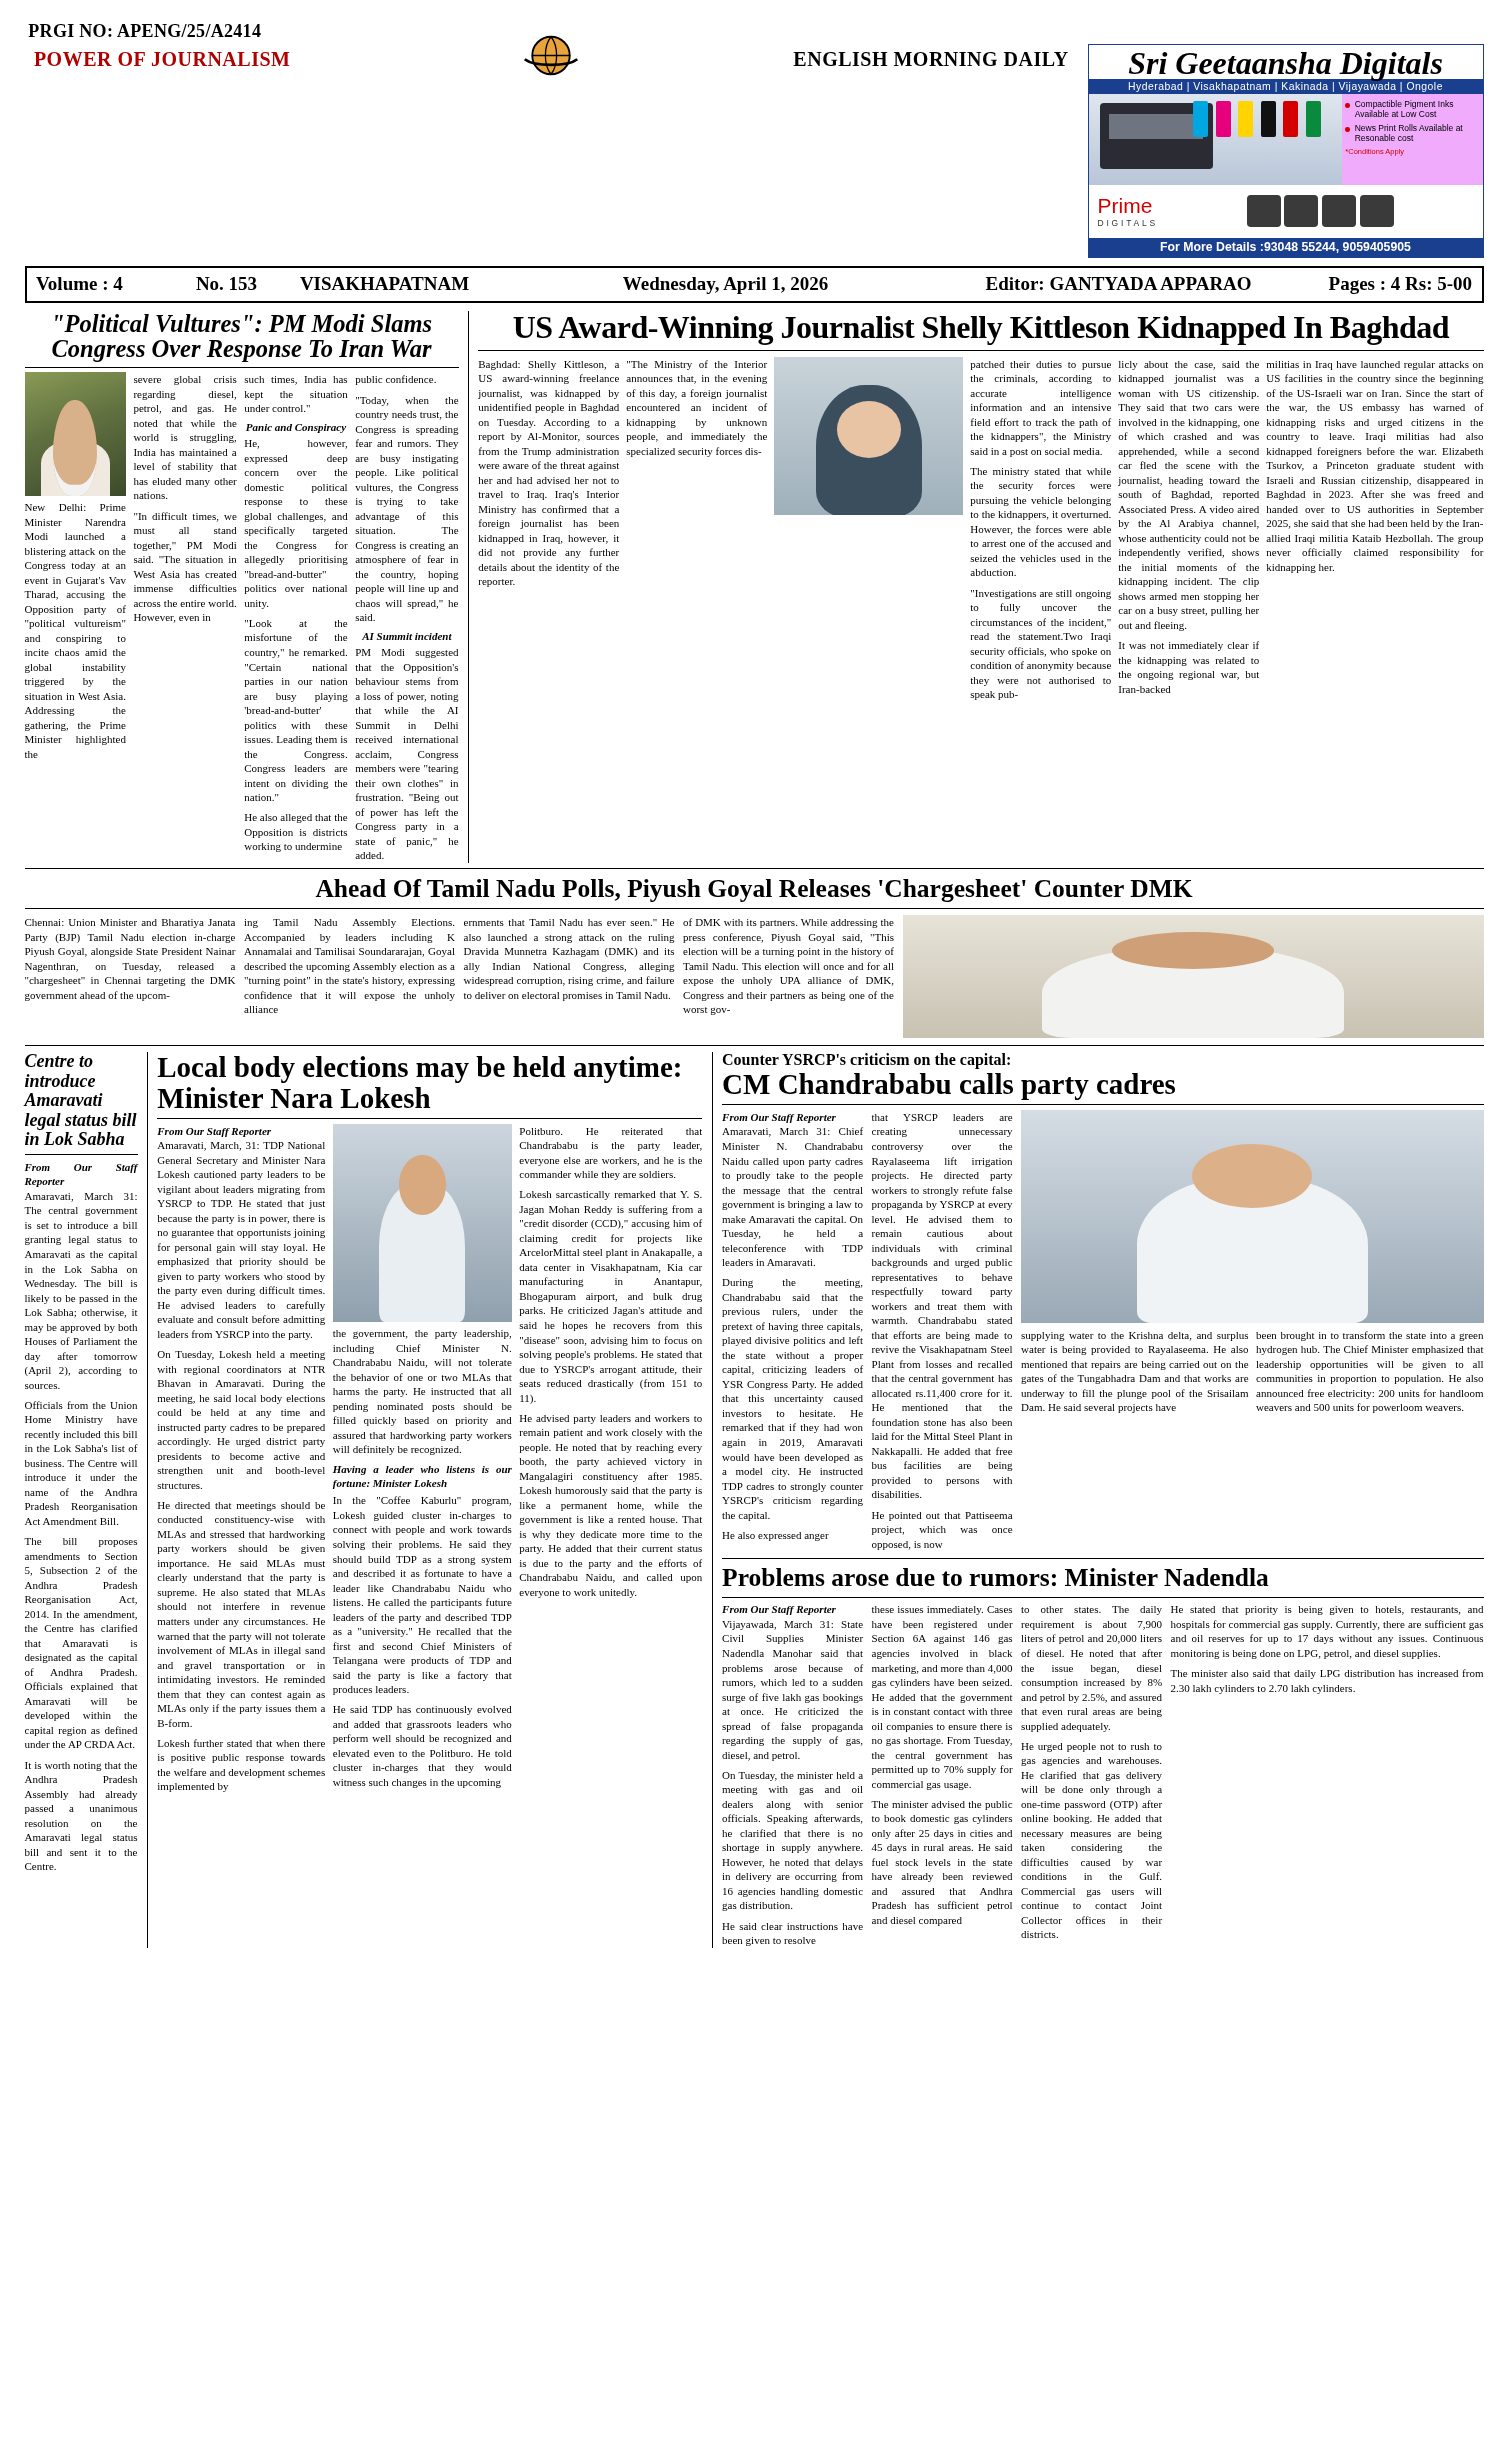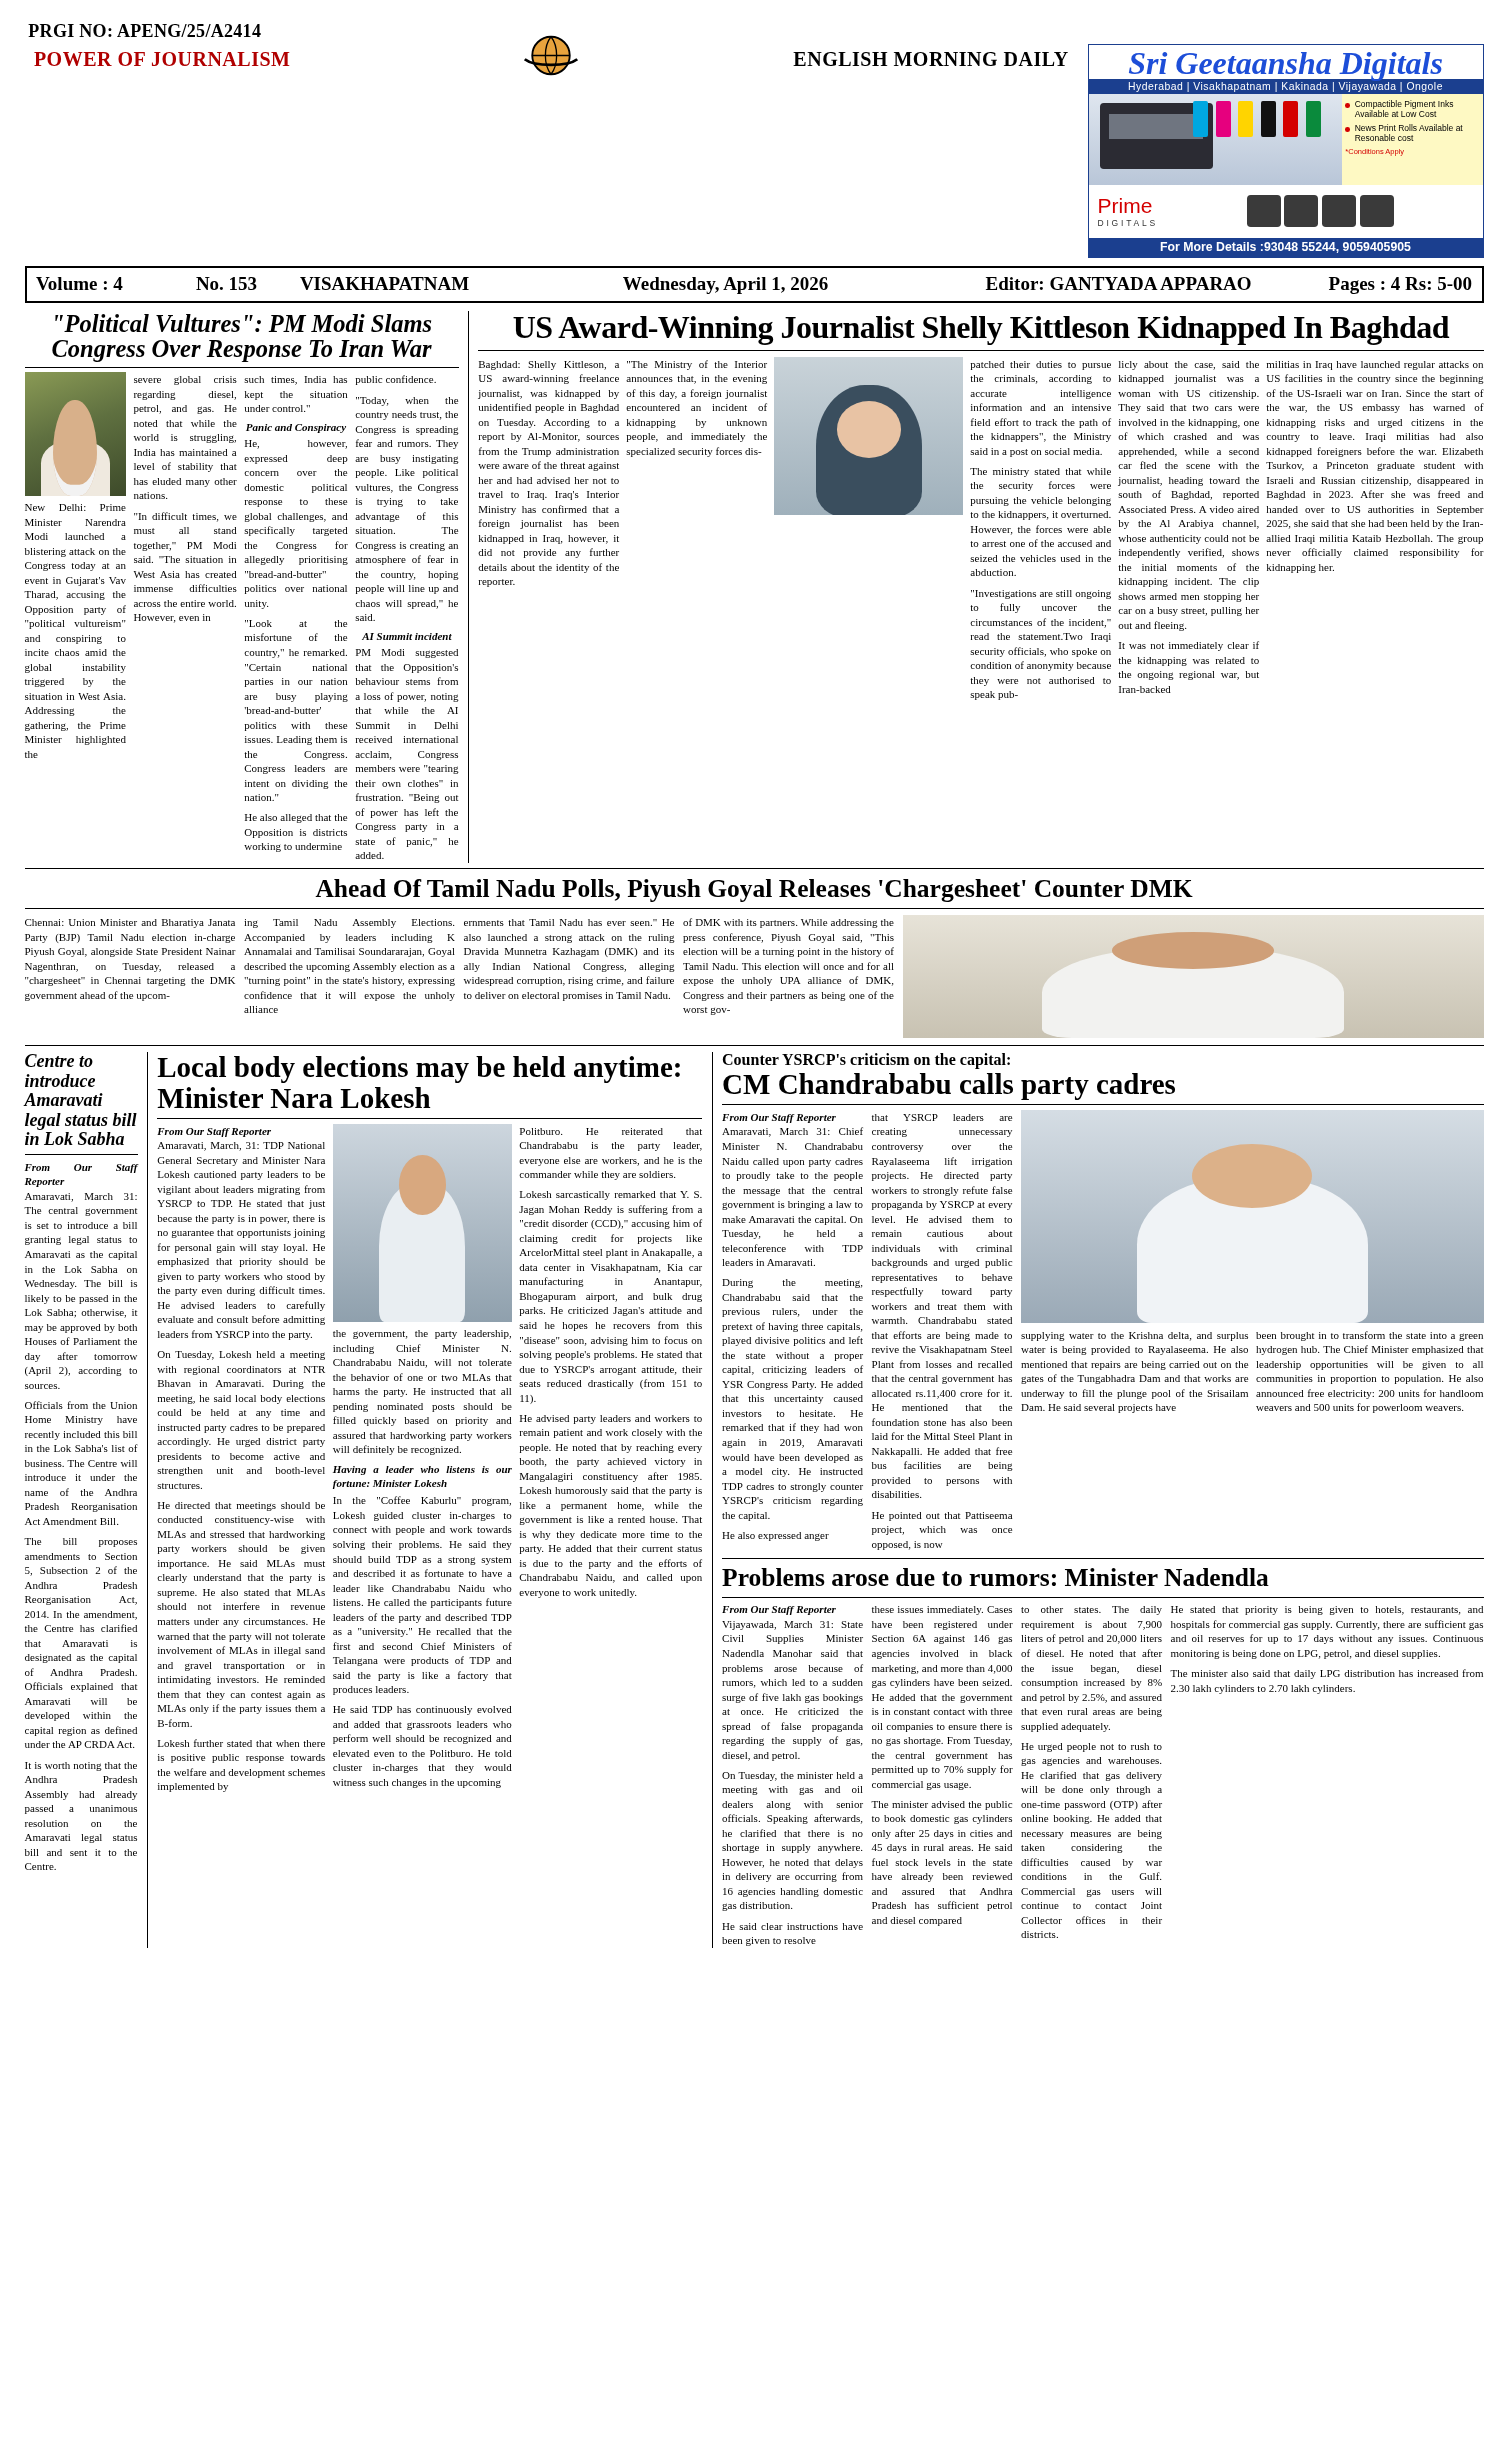--- a/index.html
+++ b/index.html
@@ -11,29 +11,29 @@
   .mast-row{display:flex;align-items:flex-start;gap:9.4px;}
   .mast-left{flex:1;position:relative;}
   .mast-title{font-family:"Liberation Serif",serif;font-weight:bold;font-size:117px;line-height:.92;letter-spacing:-1.9px;margin:0;text-align:center;
      text-shadow:1.9px 1.9px 0 #000;}
   .mast-sub{display:flex;justify-content:space-between;align-items:flex-end;padding:0 9.4px;margin-top:3.8px;}
   .mast-sub .left{color:#b00000;font-weight:bold;font-size:20px;font-family:"Liberation Serif",serif;letter-spacing:0.5px;}
   .mast-sub .right{font-weight:bold;font-size:20px;font-family:"Liberation Serif",serif;letter-spacing:0.5px;}
   .globe{position:absolute;left:50%;top:-13.2px;transform:translateX(-50%);width:60px;height:49px;}
   .adbox{width:396px;border:1.9px solid #1b3f8f;box-sizing:border-box;background:#fff;overflow:hidden;}
   .ad-head{background:#fff;text-align:center;padding:1.9px 0 0 0;}
-  .ad-title{font-family:"Liberation Serif",serif;font-weight:bold;font-style:italic;font-size:32px;color:#1d4ed8;line-height:1;}
+  .ad-title{font-family:"Liberation Serif",serif;font-weight:bold;font-style:italic;font-size:32px;color:#000000;line-height:1;}
   .ad-cities{background:#1b3f8f;color:#fff;font-size:10.4px;text-align:center;padding:1.9px 0;letter-spacing:0.5px;font-family:"Liberation Sans",sans-serif;}
   .ad-body{display:flex;height:91px;}
   .ad-img{flex:1;background:linear-gradient(180deg,#dfe6ef 0%,#b9c6d8 100%);position:relative;}
   .ad-machine{position:absolute;left:11.3px;top:9.4px;width:113px;height:66px;background:#2b2b33;border-radius:3.8px;}
   .ad-machine:after{content:"";position:absolute;left:9.4px;top:11.3px;width:94px;height:24.5px;background:#6f7580;}
   .ad-inks{position:absolute;right:9.4px;top:7.5px;width:141px;height:72px;}
   .ink{display:inline-block;width:15px;height:36px;margin:0 1.9px;border-radius:1.9px;}
-  .ad-right{width:141px;background:#fef9c3;font-size:8.5px;padding:3.8px;box-sizing:border-box;font-family:"Liberation Sans",sans-serif;}
+  .ad-right{width:141px;background:#f0abfc;font-size:8.5px;padding:3.8px;box-sizing:border-box;font-family:"Liberation Sans",sans-serif;}
   .ad-right li{margin-bottom:3.8px;list-style:none;position:relative;padding-left:9.4px;}
   .ad-right li:before{content:"";position:absolute;left:0;top:3.8px;width:4.7px;height:4.7px;background:#d40000;border-radius:50%;}
   .ad-foot{background:#1b3f8f;color:#fff;font-weight:bold;font-size:12.3px;text-align:center;padding:2.8px 0;font-family:"Liberation Sans",sans-serif;}
   .ad-row2{display:flex;align-items:center;height:53px;background:#fff;}
   .ad-logo{font-family:"Liberation Sans",sans-serif;font-weight:normal;font-size:21px;color:#1b3f8f;padding-left:9px;}
   .ad-logo span{color:#d40000;}
   .ad-cyl{flex:1;display:flex;align-items:center;justify-content:center;gap:3.8px;}
   .cyl{width:34px;height:32px;border-radius:3.8px;background:#3a3a3a;}
 
   

